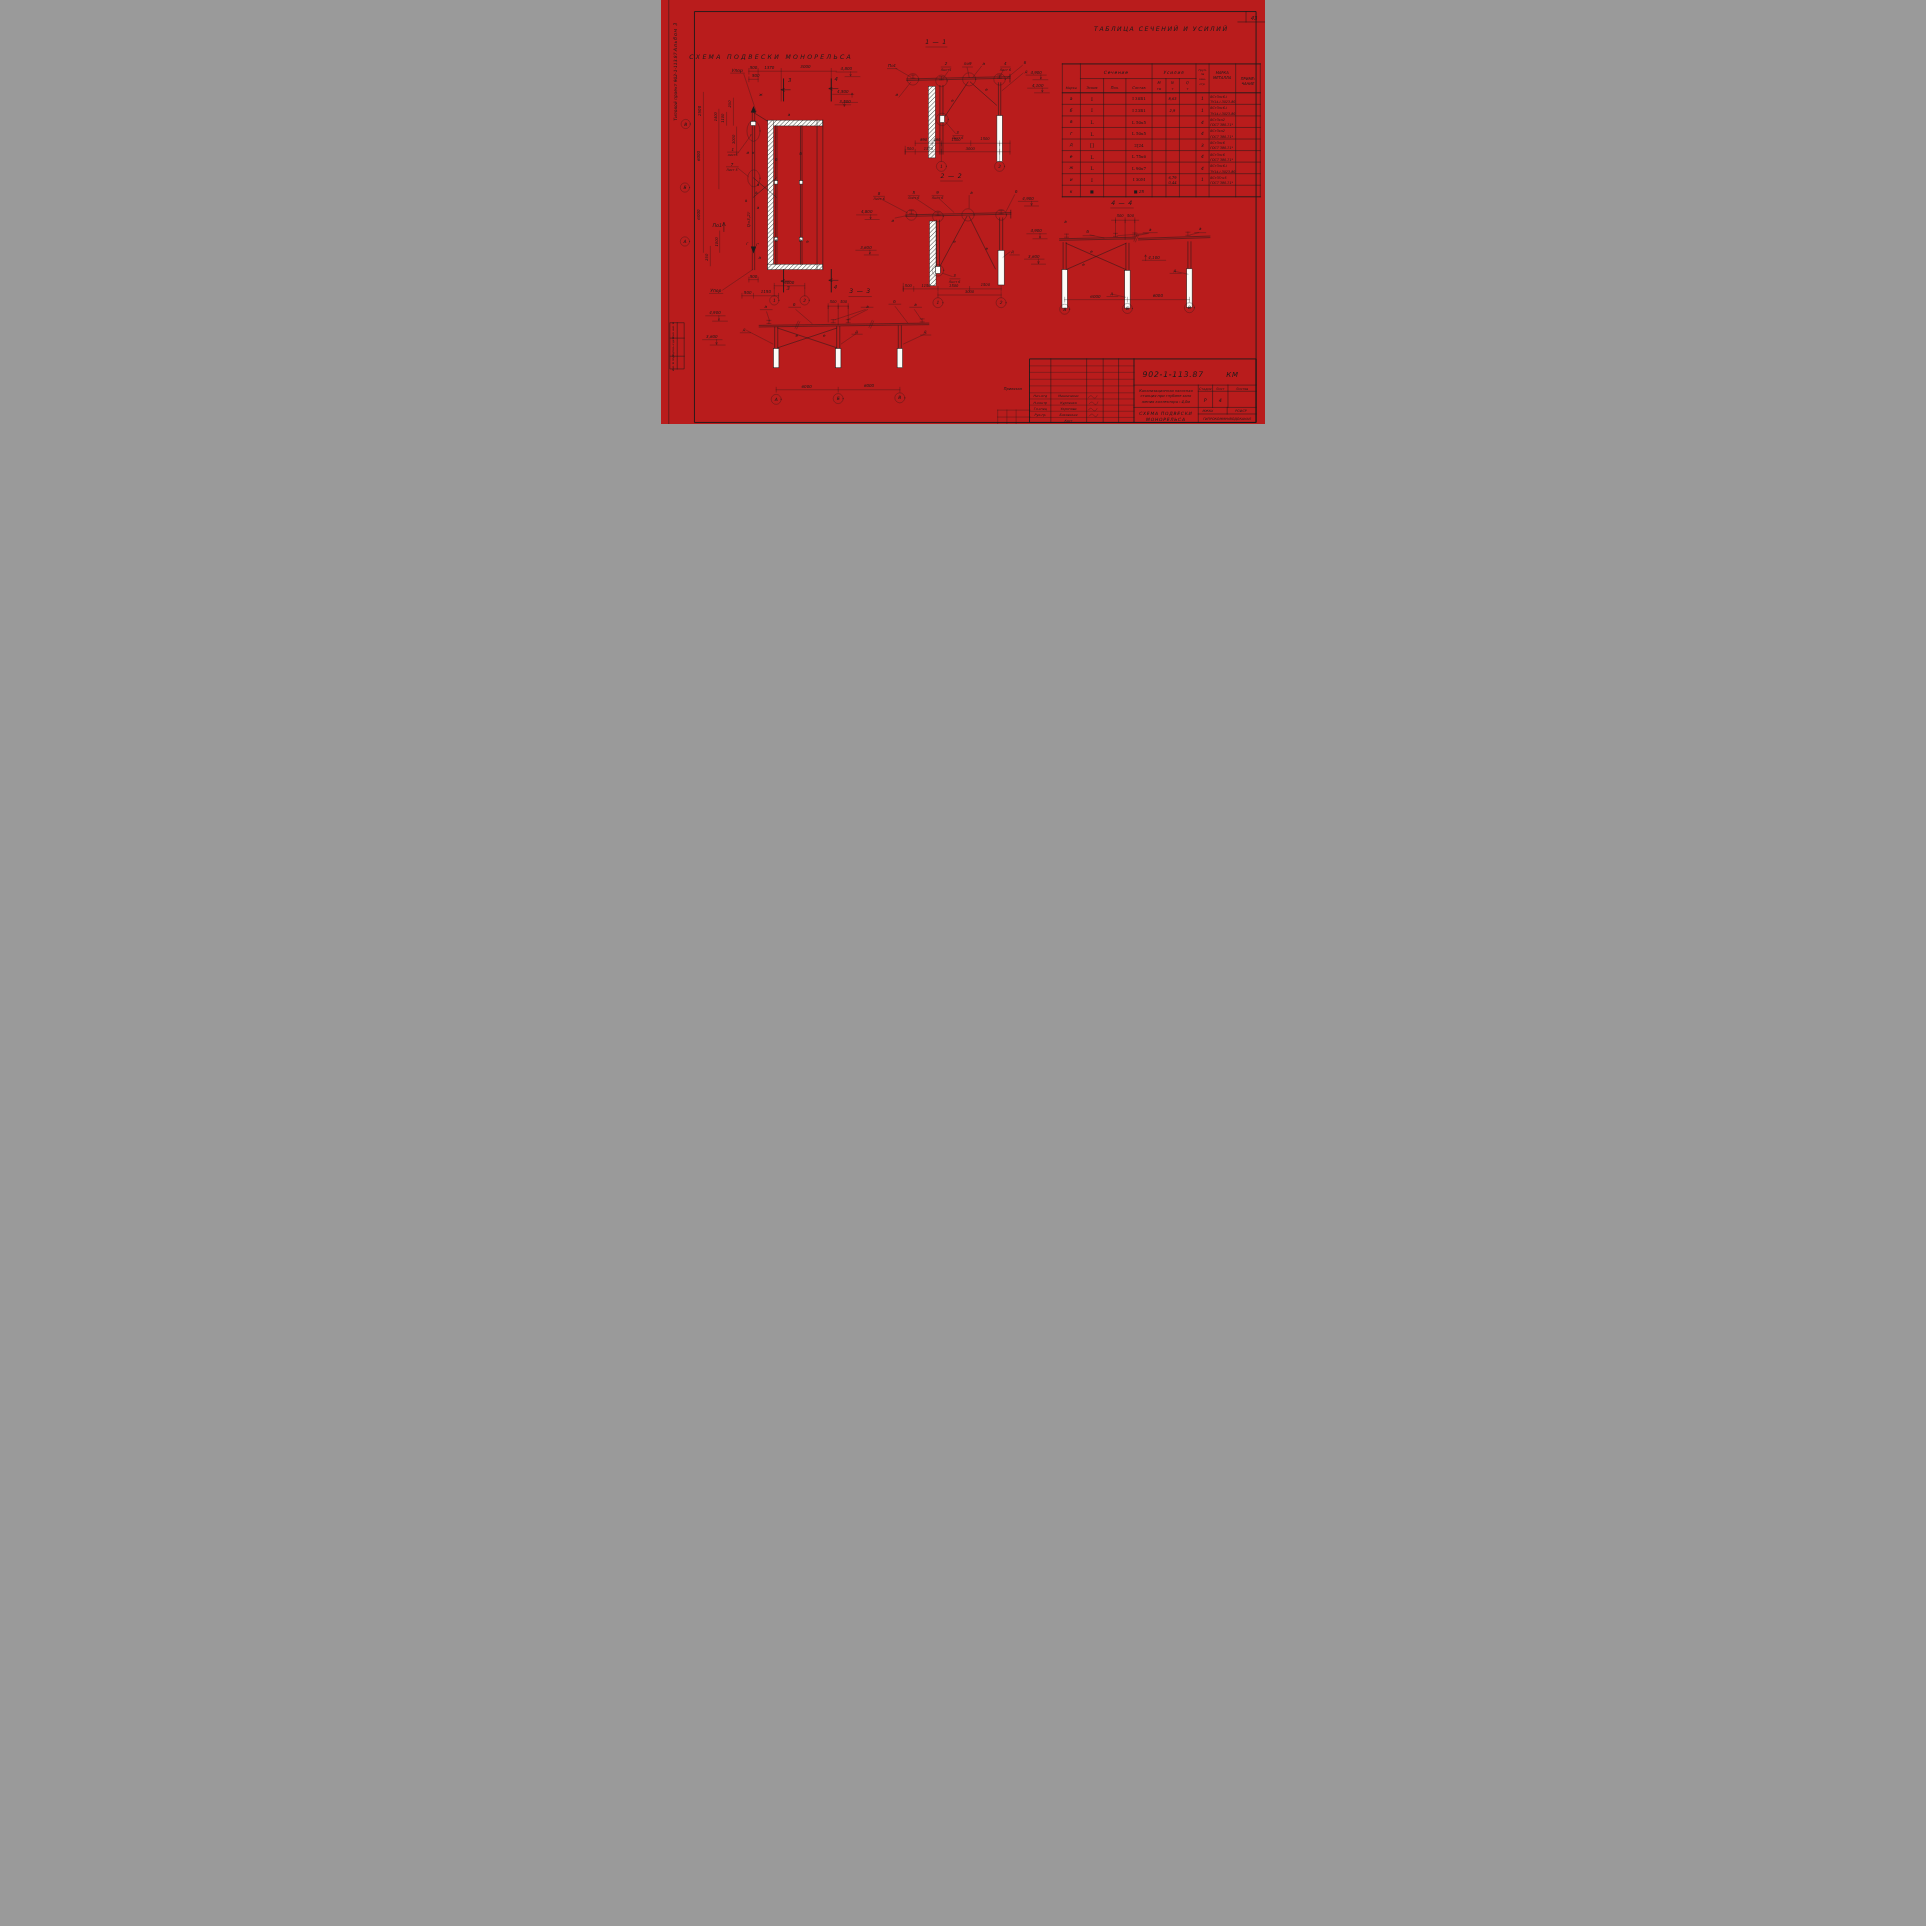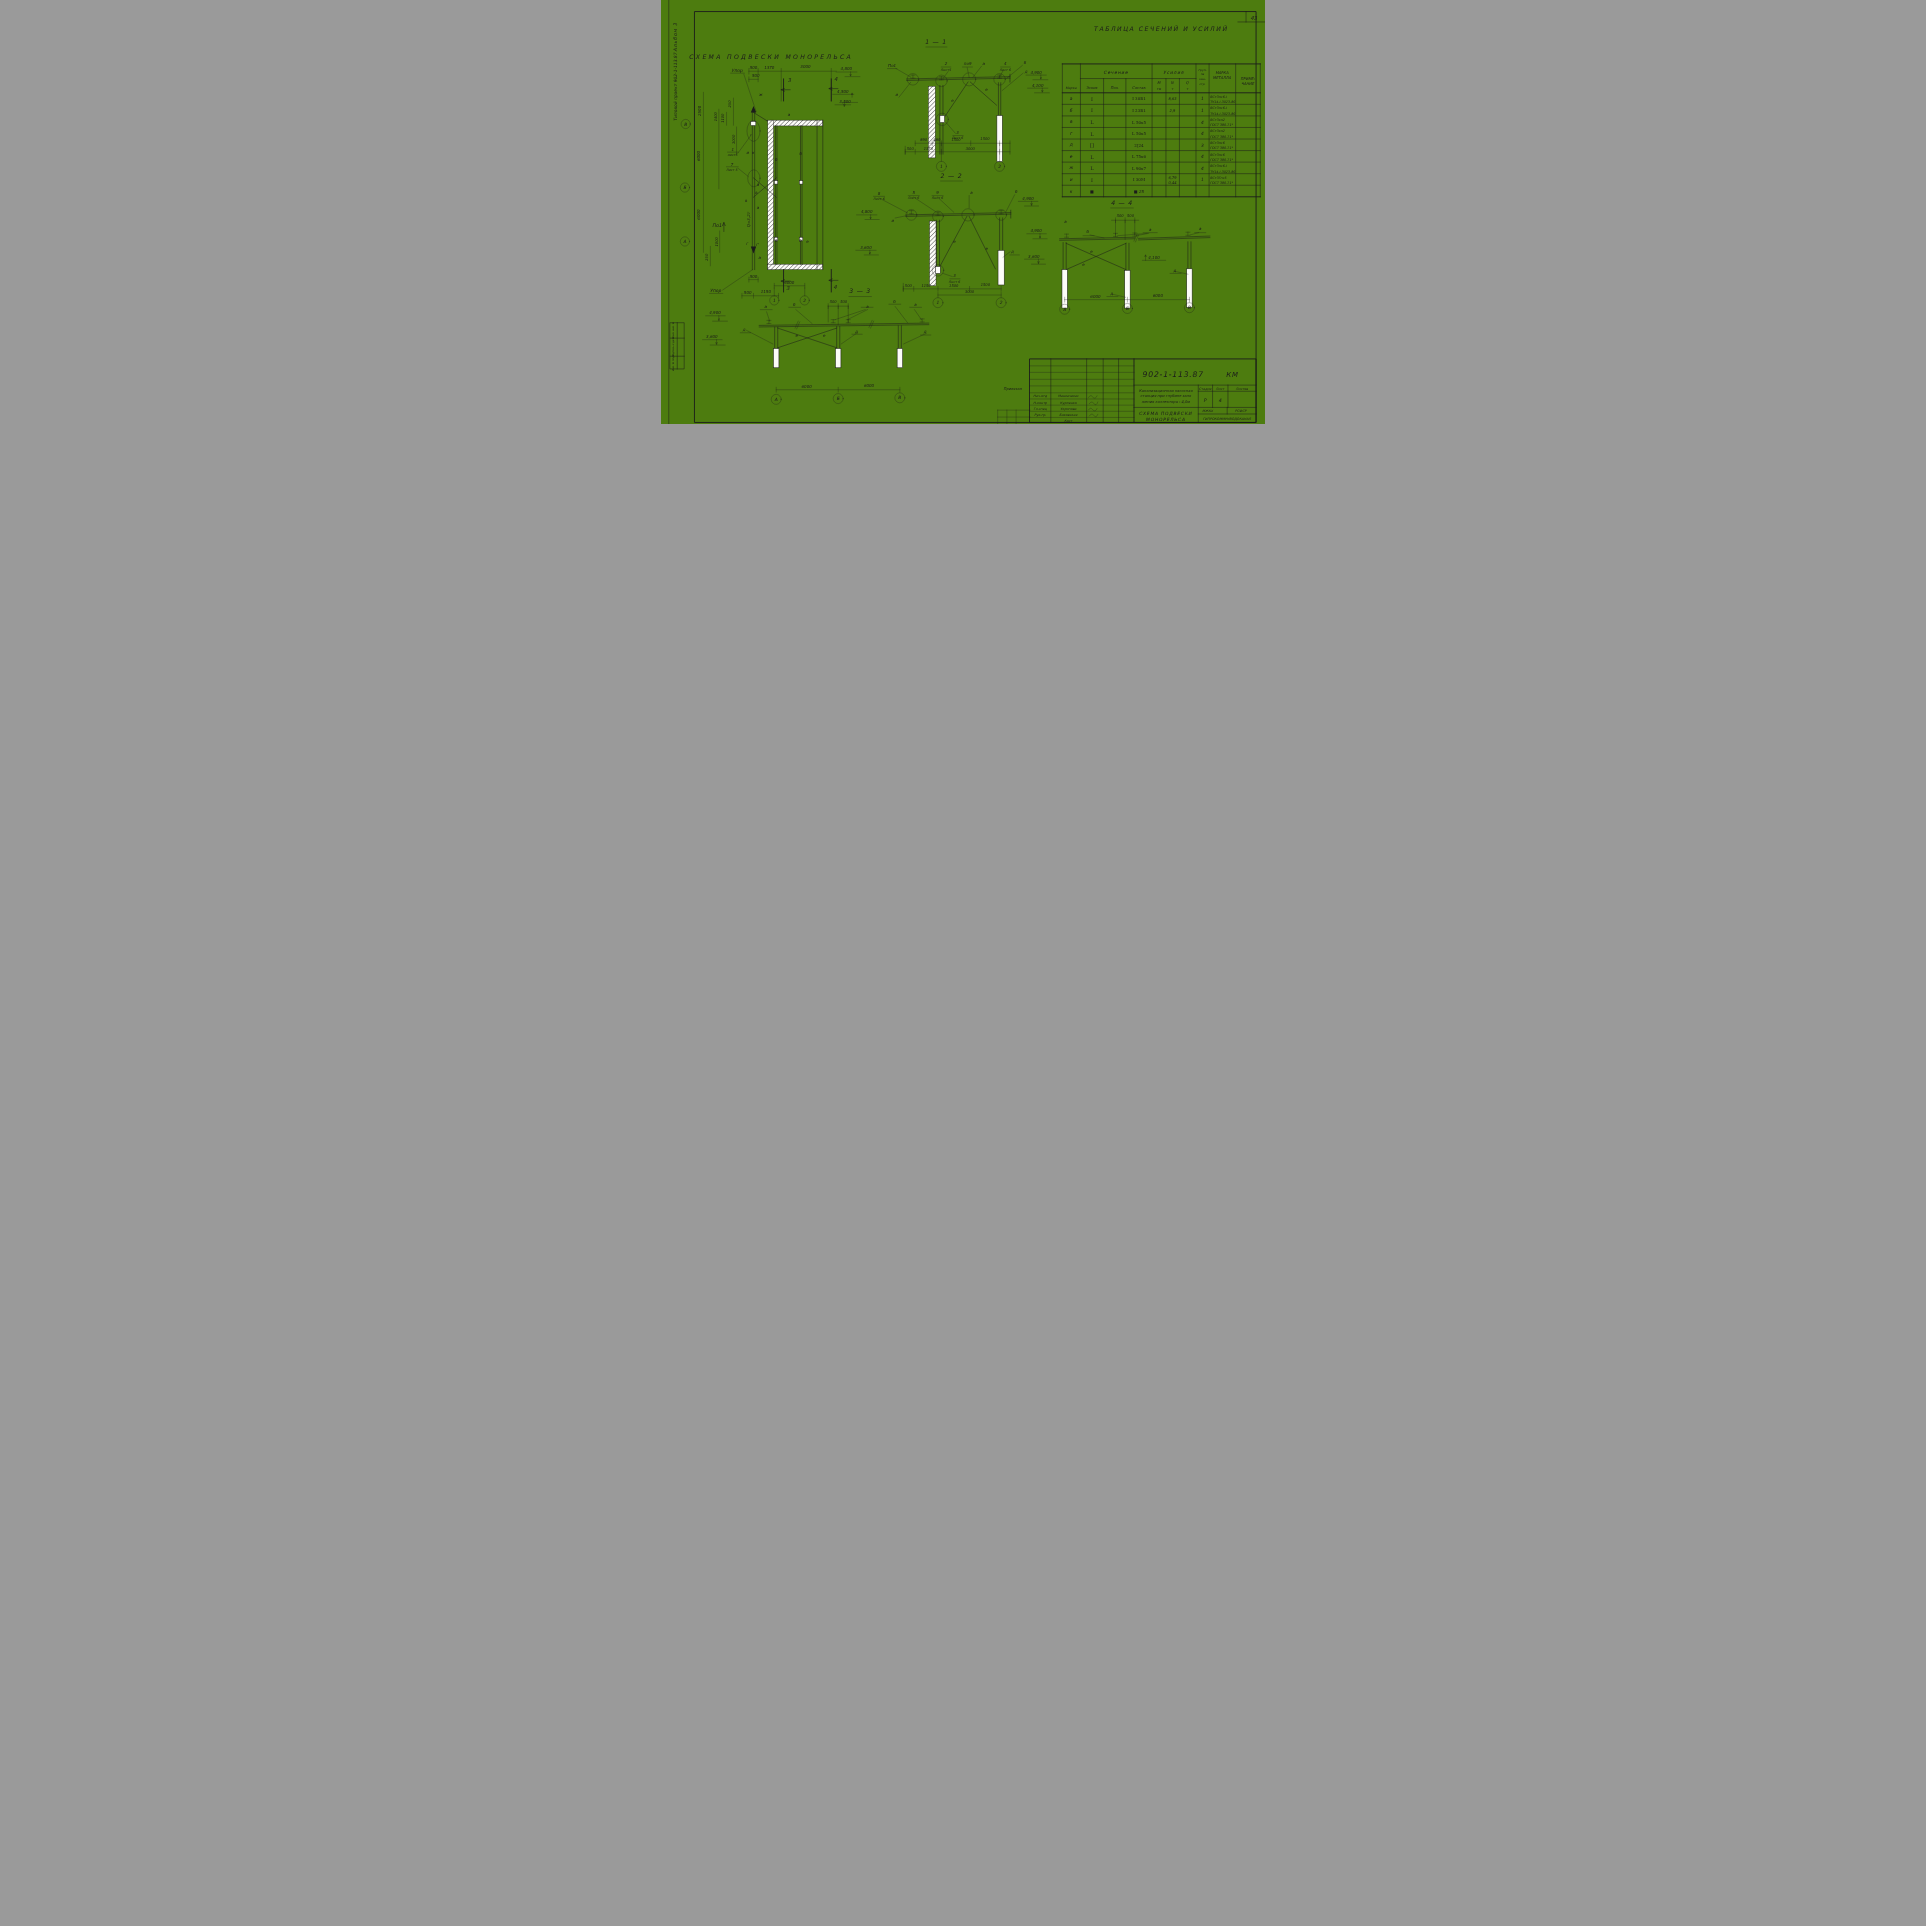--- a/index.html
+++ b/index.html
@@ -1,16 +1,16 @@
 <!DOCTYPE html>
 <html style="font-size:6.2px"><head>
 <meta charset="utf-8">
 <style>
   html,body{margin:0;padding:0;background:#9a9a9a}
-  .sheet{position:relative;width:604px;height:424px;margin:0 auto;background:#4d7c0f;overflow:hidden}
+  .sheet{position:relative;width:604px;height:424px;margin:0 auto;background:#b91c1c;overflow:hidden}
   svg{position:absolute;left:0;top:0}
   svg text{font-family:"DejaVu Sans",sans-serif;font-style:italic;fill:#1b1b1b;text-anchor:middle}
   svg text.st{text-anchor:start}
   .ser{font-family:"DejaVu Serif",serif;font-style:normal}
   .f6{font-size:6.5px}.f7{font-size:7.5px}.f8{font-size:8.5px}.f9{font-size:9.5px}
   .f10{font-size:10.5px}.f11{font-size:11.5px}.f12{font-size:12.5px}.f14{font-size:14px}
   .f16{font-size:16px}.f18{font-size:18px}.f20{font-size:20px}
   .ls2{letter-spacing:2px}.ls4{letter-spacing:4px}.ls6{letter-spacing:6px}
   .ln{stroke:#1b1b1b;fill:none;stroke-width:1.3;stroke-linecap:square}
   .w2{stroke-width:2.3}.thn{stroke-width:0.8}

